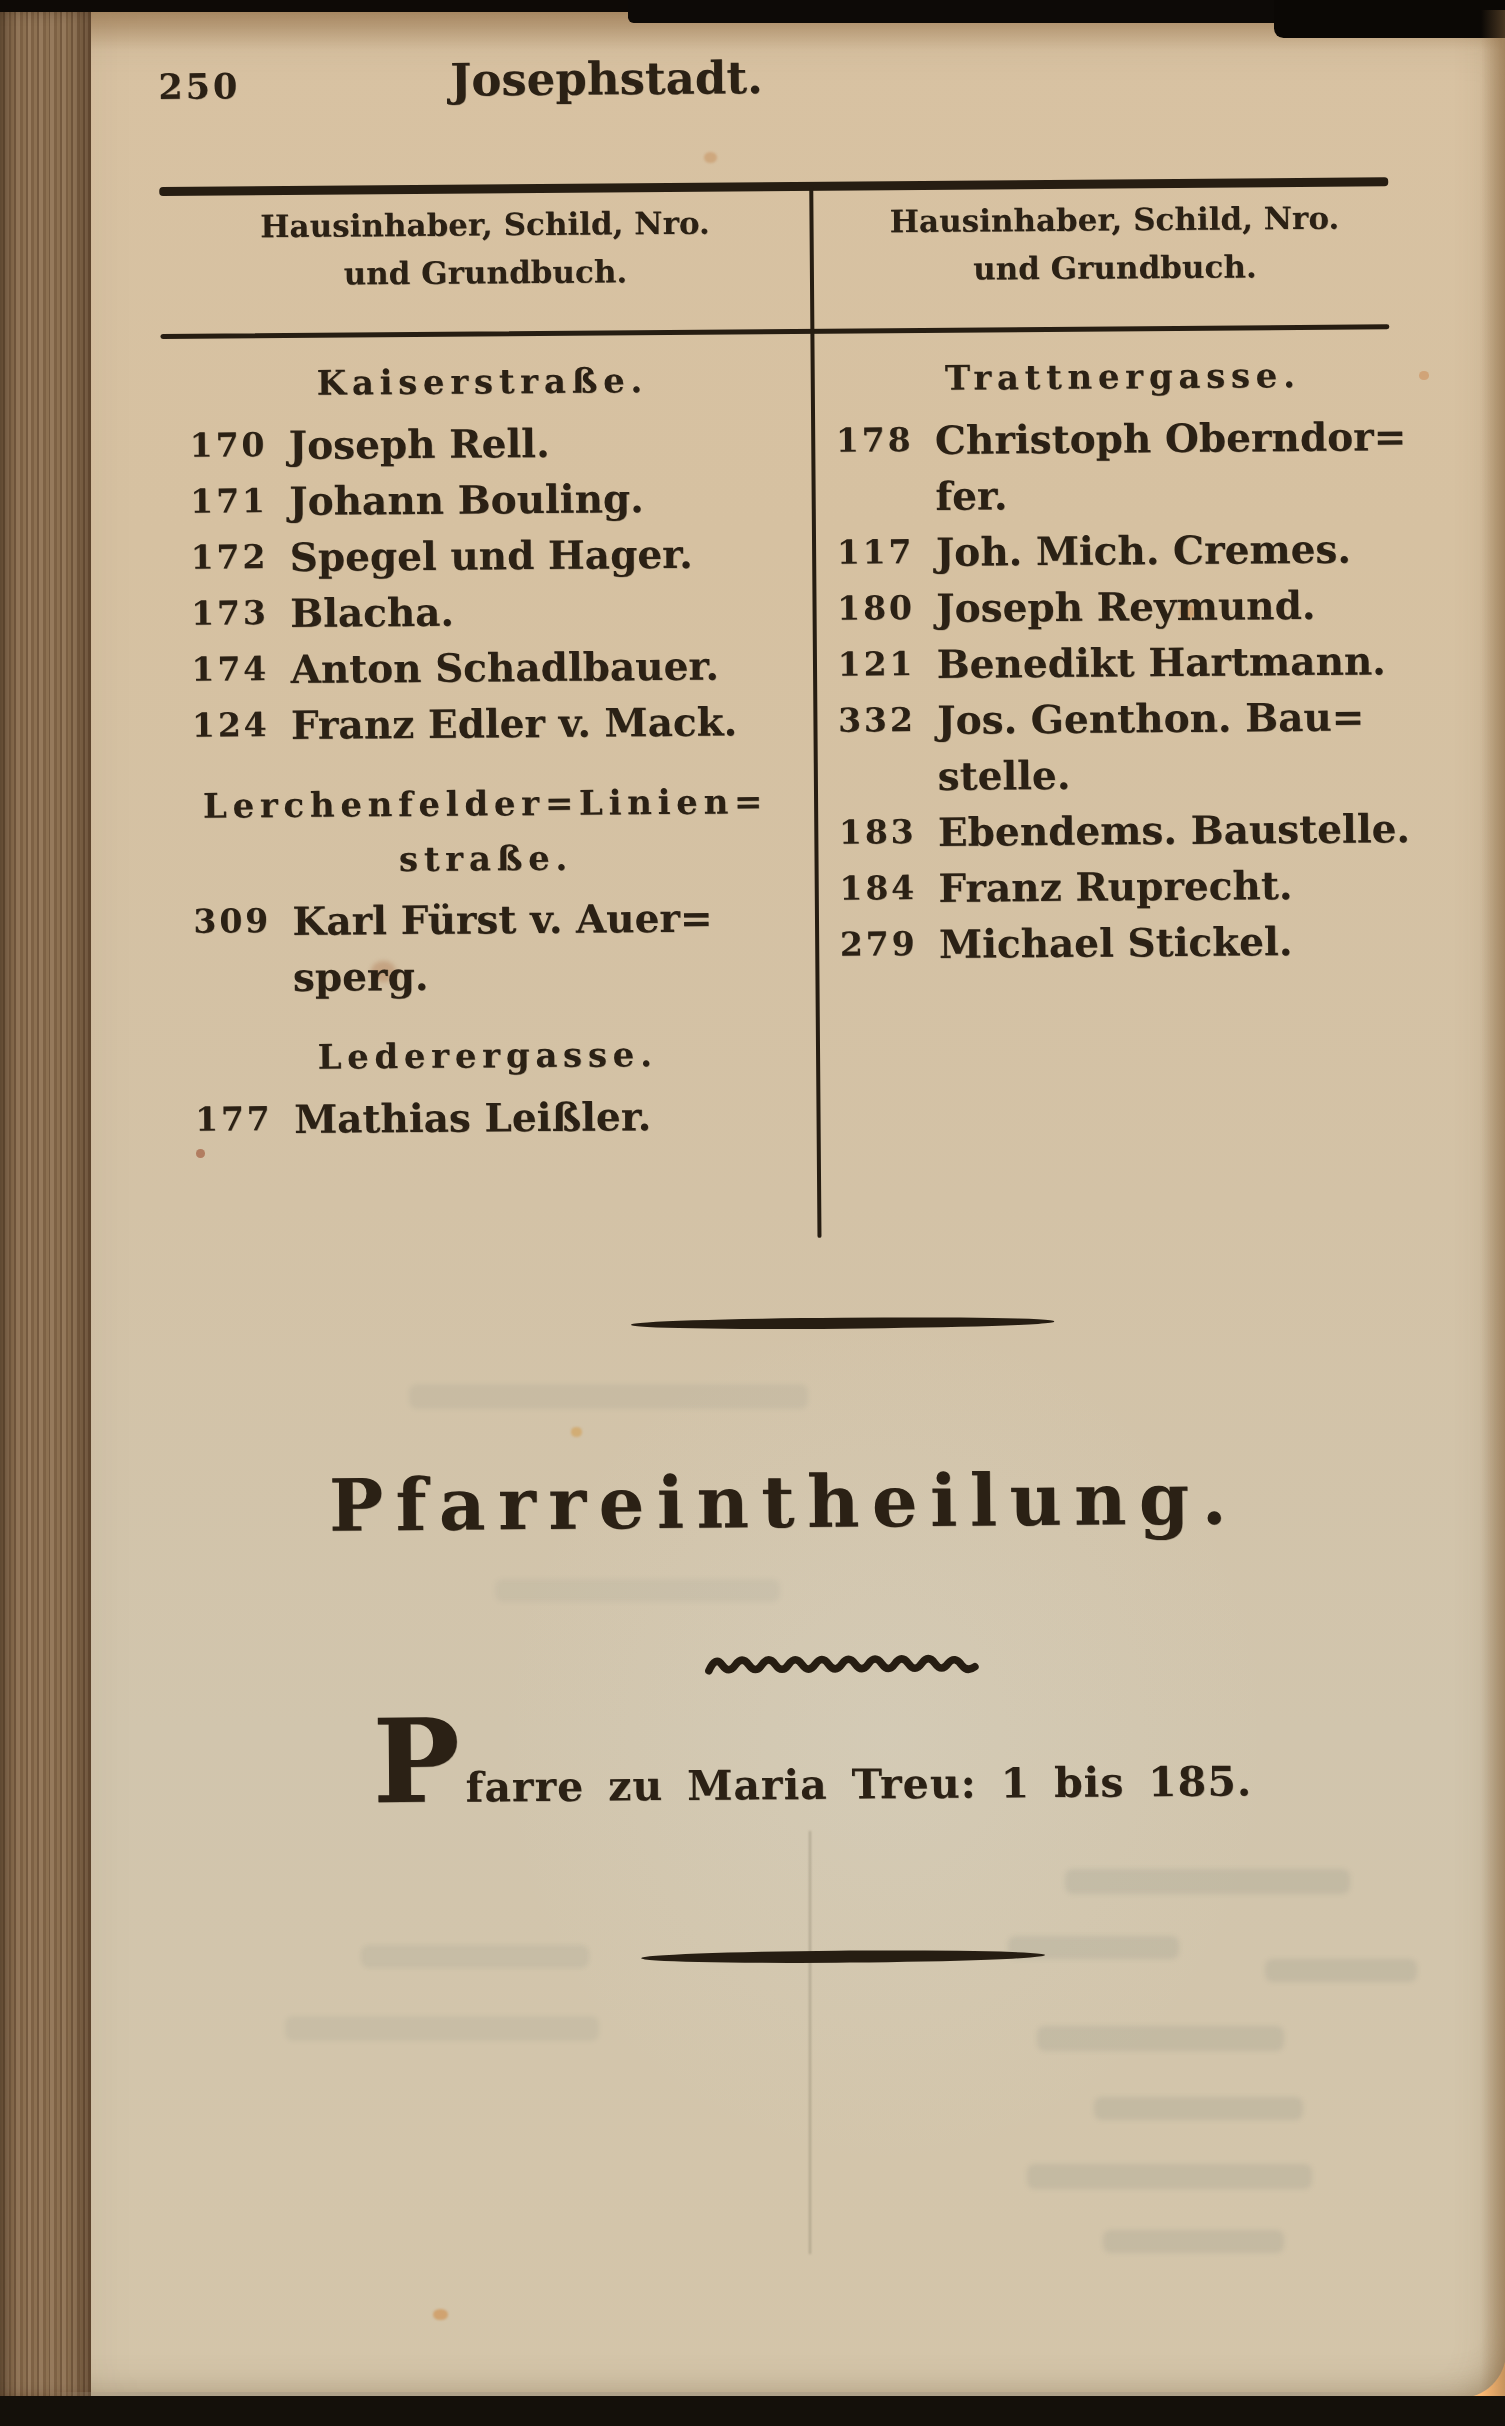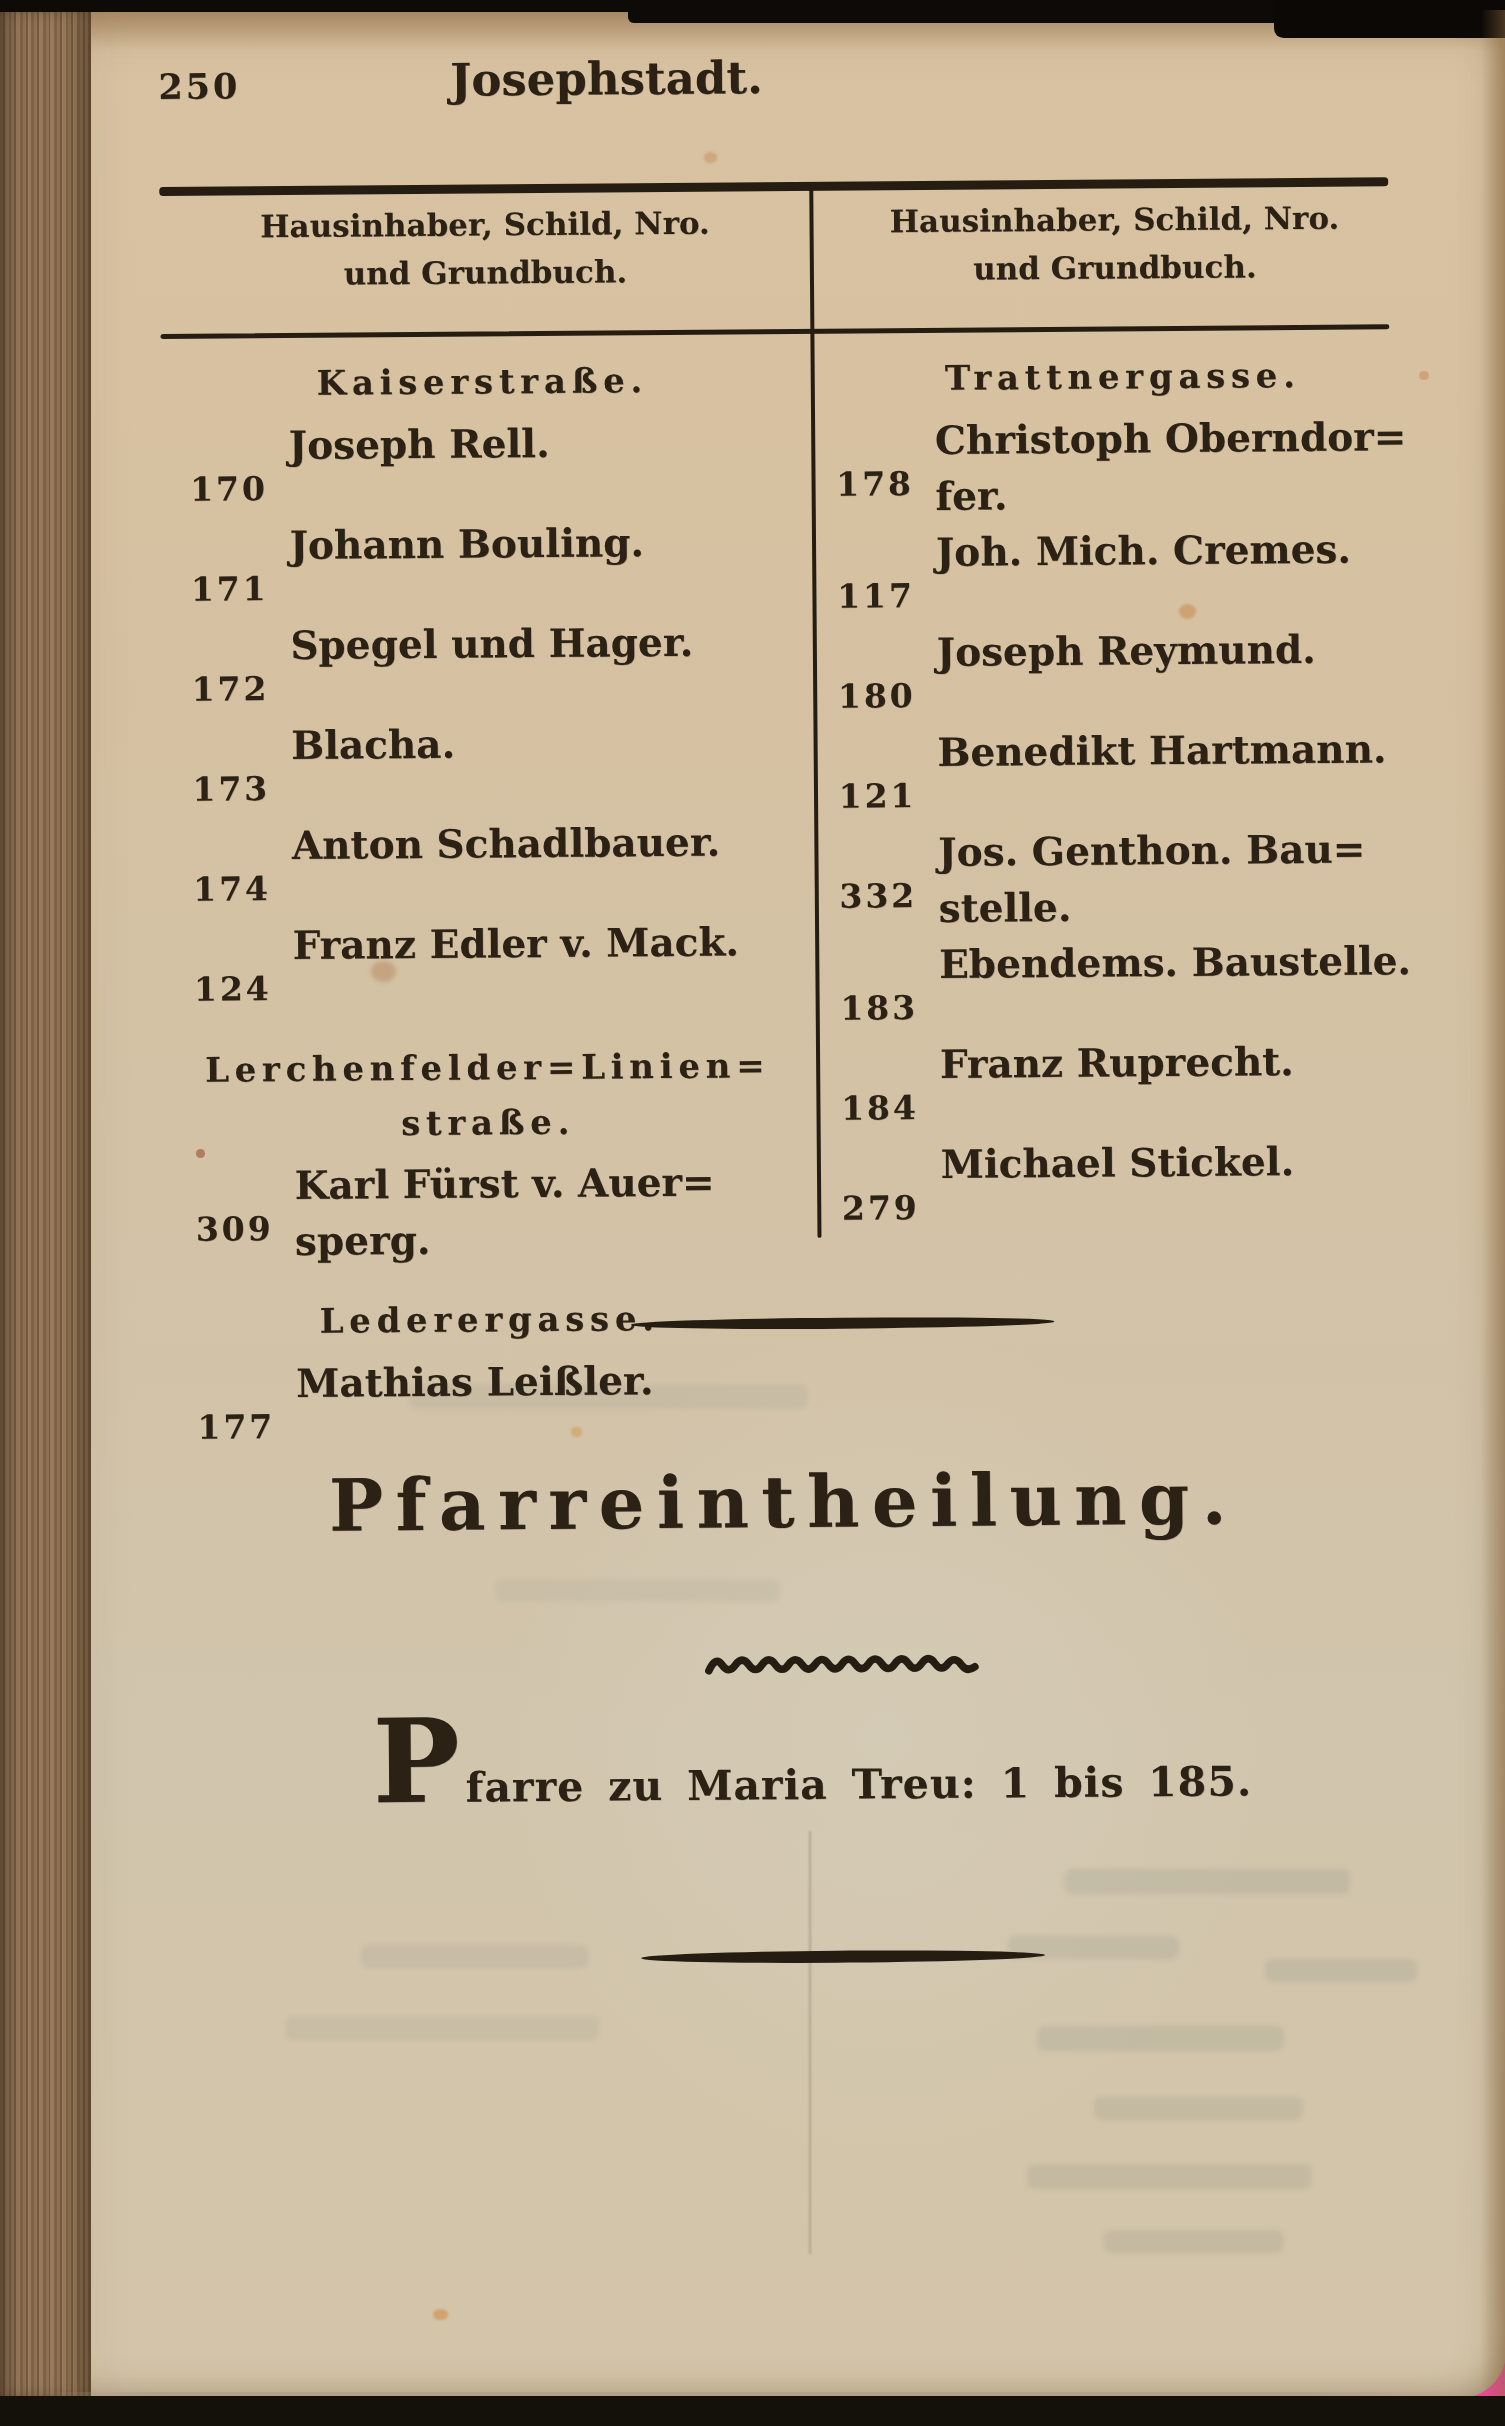--- a/index.html
+++ b/index.html
@@ -1,16 +1,16 @@
 <!DOCTYPE html>
 <html style="font-size:15px"><head>
 <meta charset="utf-8">
 <style>
   html,body{margin:0;padding:0;background:#0c0906;}
-  .scan{position:relative;width:1506px;height:2426px;overflow:hidden;background:#ec4899;
+  .scan{position:relative;width:1506px;height:2426px;overflow:hidden;background:#fdba74;
         font-family:"DejaVu Serif","Liberation Serif",serif;color:#2b2115;}
   
   .paper{position:absolute;left:0;top:9.5px;right:0;bottom:28.5px;
          background:linear-gradient(180deg,#d8c2a2 0%,#d6c1a1 22%,#d3c2a6 50%,#d1c5ad 72%,#d4c5a9 100%);
          border-radius:0 13.3px 46px 25px;
          box-shadow:inset 124px 0 86px -90px rgba(80,50,20,.38),
                     inset 0 44px 52px -36px rgba(125,90,50,.5),
                     inset -32px 0 42px -27px rgba(125,90,50,.42),
                     inset 0 -27px 38px -27px rgba(105,85,55,.45);}
   .paper-sheen{position:absolute;left:495px;top:1313px;width:780px;height:856px;border-radius:50%;
@@ -47,21 +47,21 @@
   
   .column{position:absolute;top:356px;}
   .column.left{left:160px;width:643px;}
   .column.right{left:829px;width:586px;}
   .section{margin-bottom:25px;}
   .street-heading{text-align:center;font-size:34px;font-weight:bold;letter-spacing:5.7px;line-height:55px;
                   white-space:pre-line;margin-bottom:5.7px;}
   .entry{display:flex;line-height:56px;}
   .column.left .entry{padding-left:28.5px;}
   .column.right .entry{padding-left:5.7px;}
-  .nro{flex:none;width:99px;font-size:33px;font-weight:bold;letter-spacing:2.9px;margin-top:44px;}
+  .nro{flex:none;width:99px;font-size:33px;font-weight:bold;letter-spacing:2.9px;}
   .name{font-size:39px;font-weight:bold;white-space:pre-line;}
   
   .big-heading{position:absolute;left:160px;top:1463px;width:1229px;text-align:center;
                font-size:72px;font-weight:bold;letter-spacing:12.4px;}
   .squiggle{position:absolute;left:692px;top:1657px;width:278px;height:28.5px;}
   .parish{position:absolute;left:361px;top:1710px;display:flex;align-items:baseline;}
   .parish-initial{font-size:116px;font-weight:bold;line-height:.9;margin-right:5.7px;}
   .parish-rest{font-size:41px;font-weight:bold;word-spacing:8.6px;letter-spacing:1px;}
   
   .crease{position:absolute;left:809px;top:1831px;width:1.9px;height:423px;background:rgba(100,95,75,.32);filter:blur(1px);}

